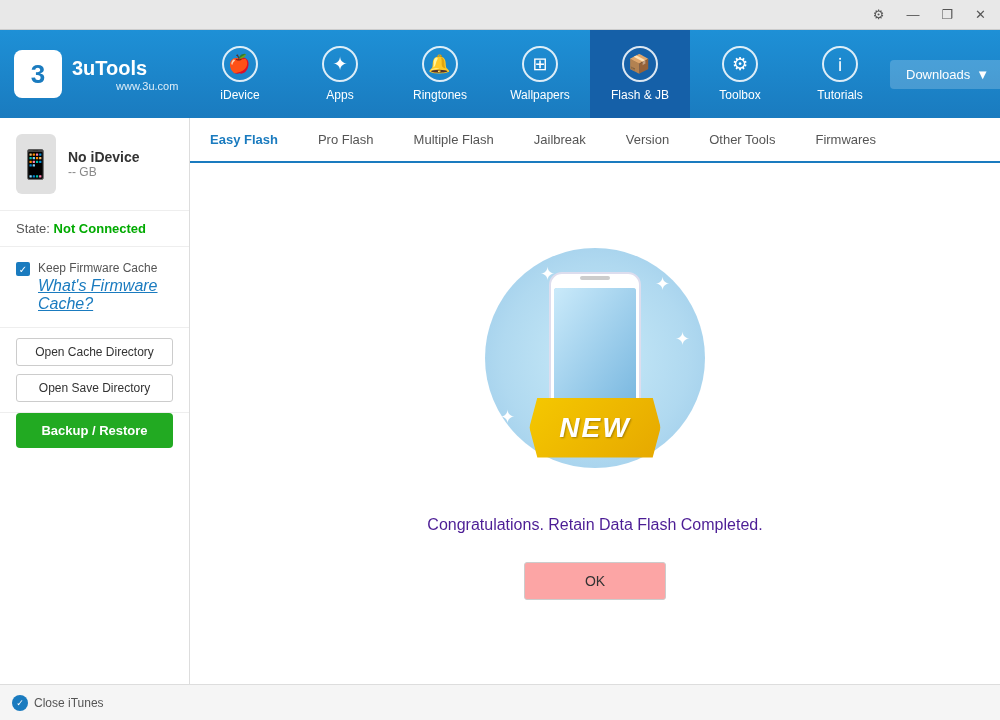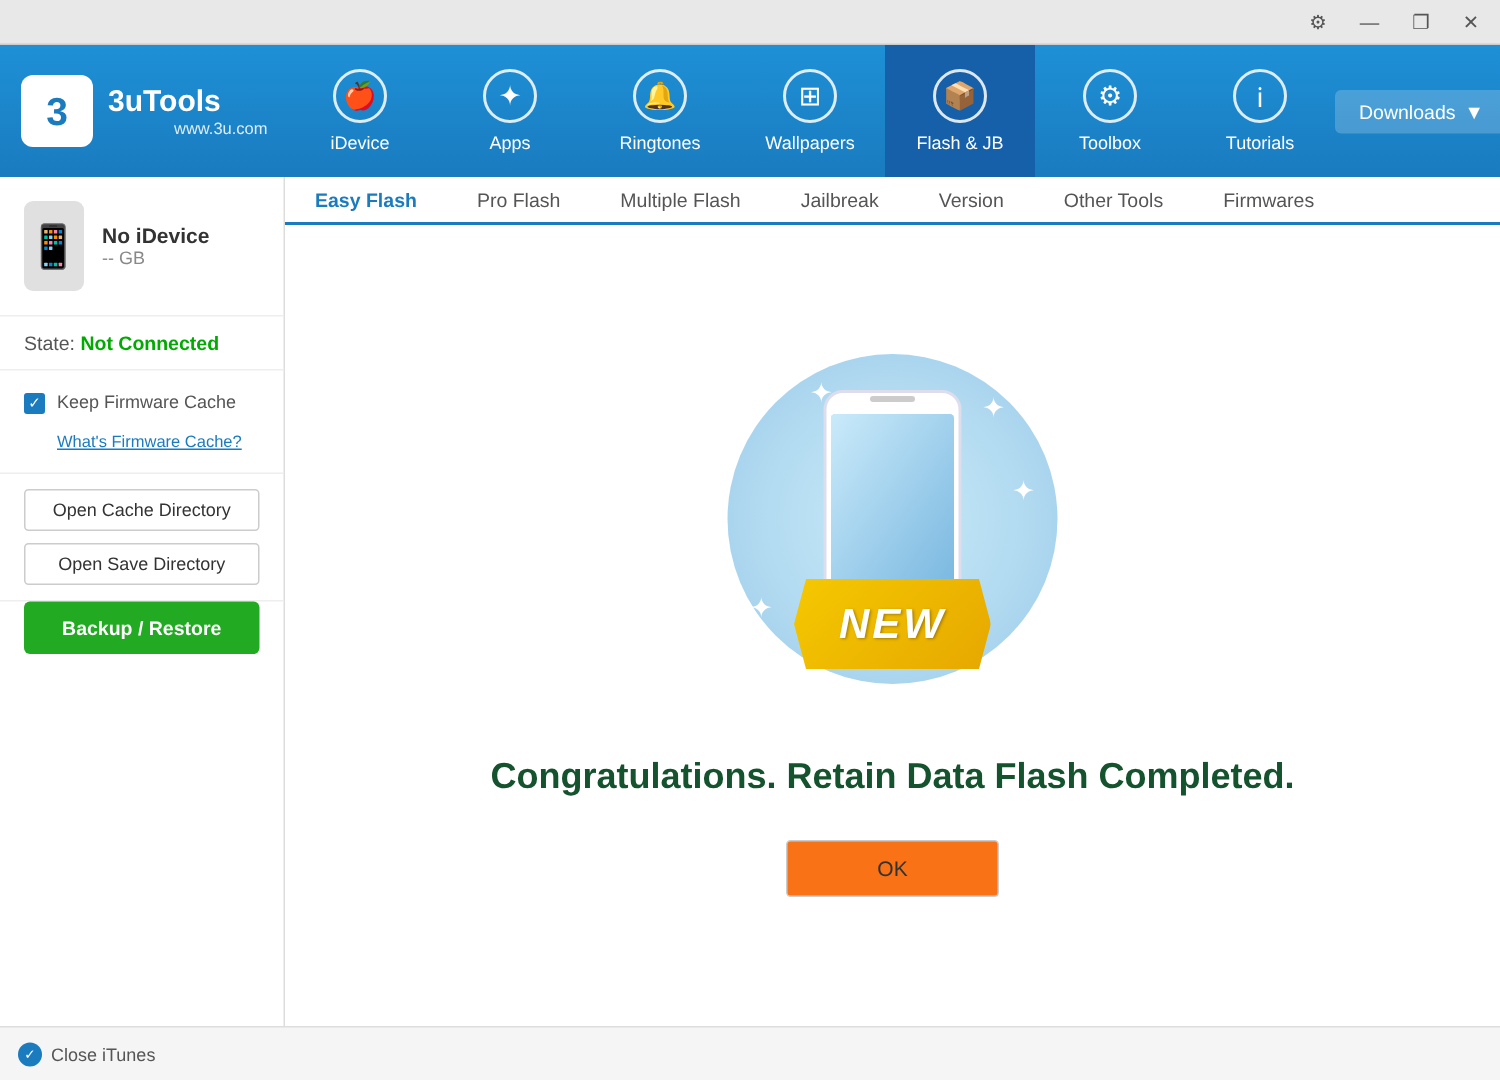--- a/index.html
+++ b/index.html
@@ -185,24 +185,25 @@
       margin-top: 1px;
       display: flex;
       align-items: center;
       justify-content: center;
       color: white;
       font-size: 10px;
     }
     .firmware-link {
       color: #1a7bbf;
       text-decoration: underline;
-      font-size: 11px;
-      cursor: pointer;
-    }
-    .firmware-text { display: flex; flex-direction: column; gap: 14px; }
+      font-size: 16px;
+      cursor: pointer;
+      font-style: italic;
+    }
+    .firmware-text { display: flex; flex-direction: column; gap: 2px; }
 
     .dir-buttons {
       padding: 10px 16px;
       display: flex;
       flex-direction: column;
       gap: 8px;
       border-bottom: 1px solid #eee;
     }
     .dir-btn {
       border: 1px solid #ccc;
@@ -235,21 +236,21 @@
     }
 
     
     .main-content { flex: 1; display: flex; flex-direction: column; background: white; }
 
     
     .sub-tabs {
       display: flex;
       border-bottom: 2px solid #1a7bbf;
       background: white;
-      height: 32px;
+      height: 45px;
     }
     .sub-tab {
       padding: 0 20px;
       display: flex;
       align-items: center;
       font-size: 13px;
       cursor: pointer;
       color: #555;
       border-bottom: 2px solid transparent;
       margin-bottom: -2px;
@@ -308,29 +309,29 @@
       color: white;
       font-size: 28px;
       font-weight: 900;
       font-style: italic;
       letter-spacing: 2px;
       white-space: nowrap;
       text-shadow: 1px 1px 2px rgba(0,0,0,0.3);
     }
 
     .congrats-text {
-      font-size: 24px;
-      color: #14532d;
+      font-size: 16px;
+      color: #4c1d95;
       text-align: center;
-      font-weight: 700;
+      font-weight: 400;
     }
 
     .ok-button {
       border: 1px solid #ccc;
-      background: #f97316;
+      background: #fca5a5;
       padding: 10px 60px;
       font-size: 14px;
       cursor: pointer;
       border-radius: 3px;
       color: #333;
     }
 
     
     .bottom-bar {
       height: 36px;

